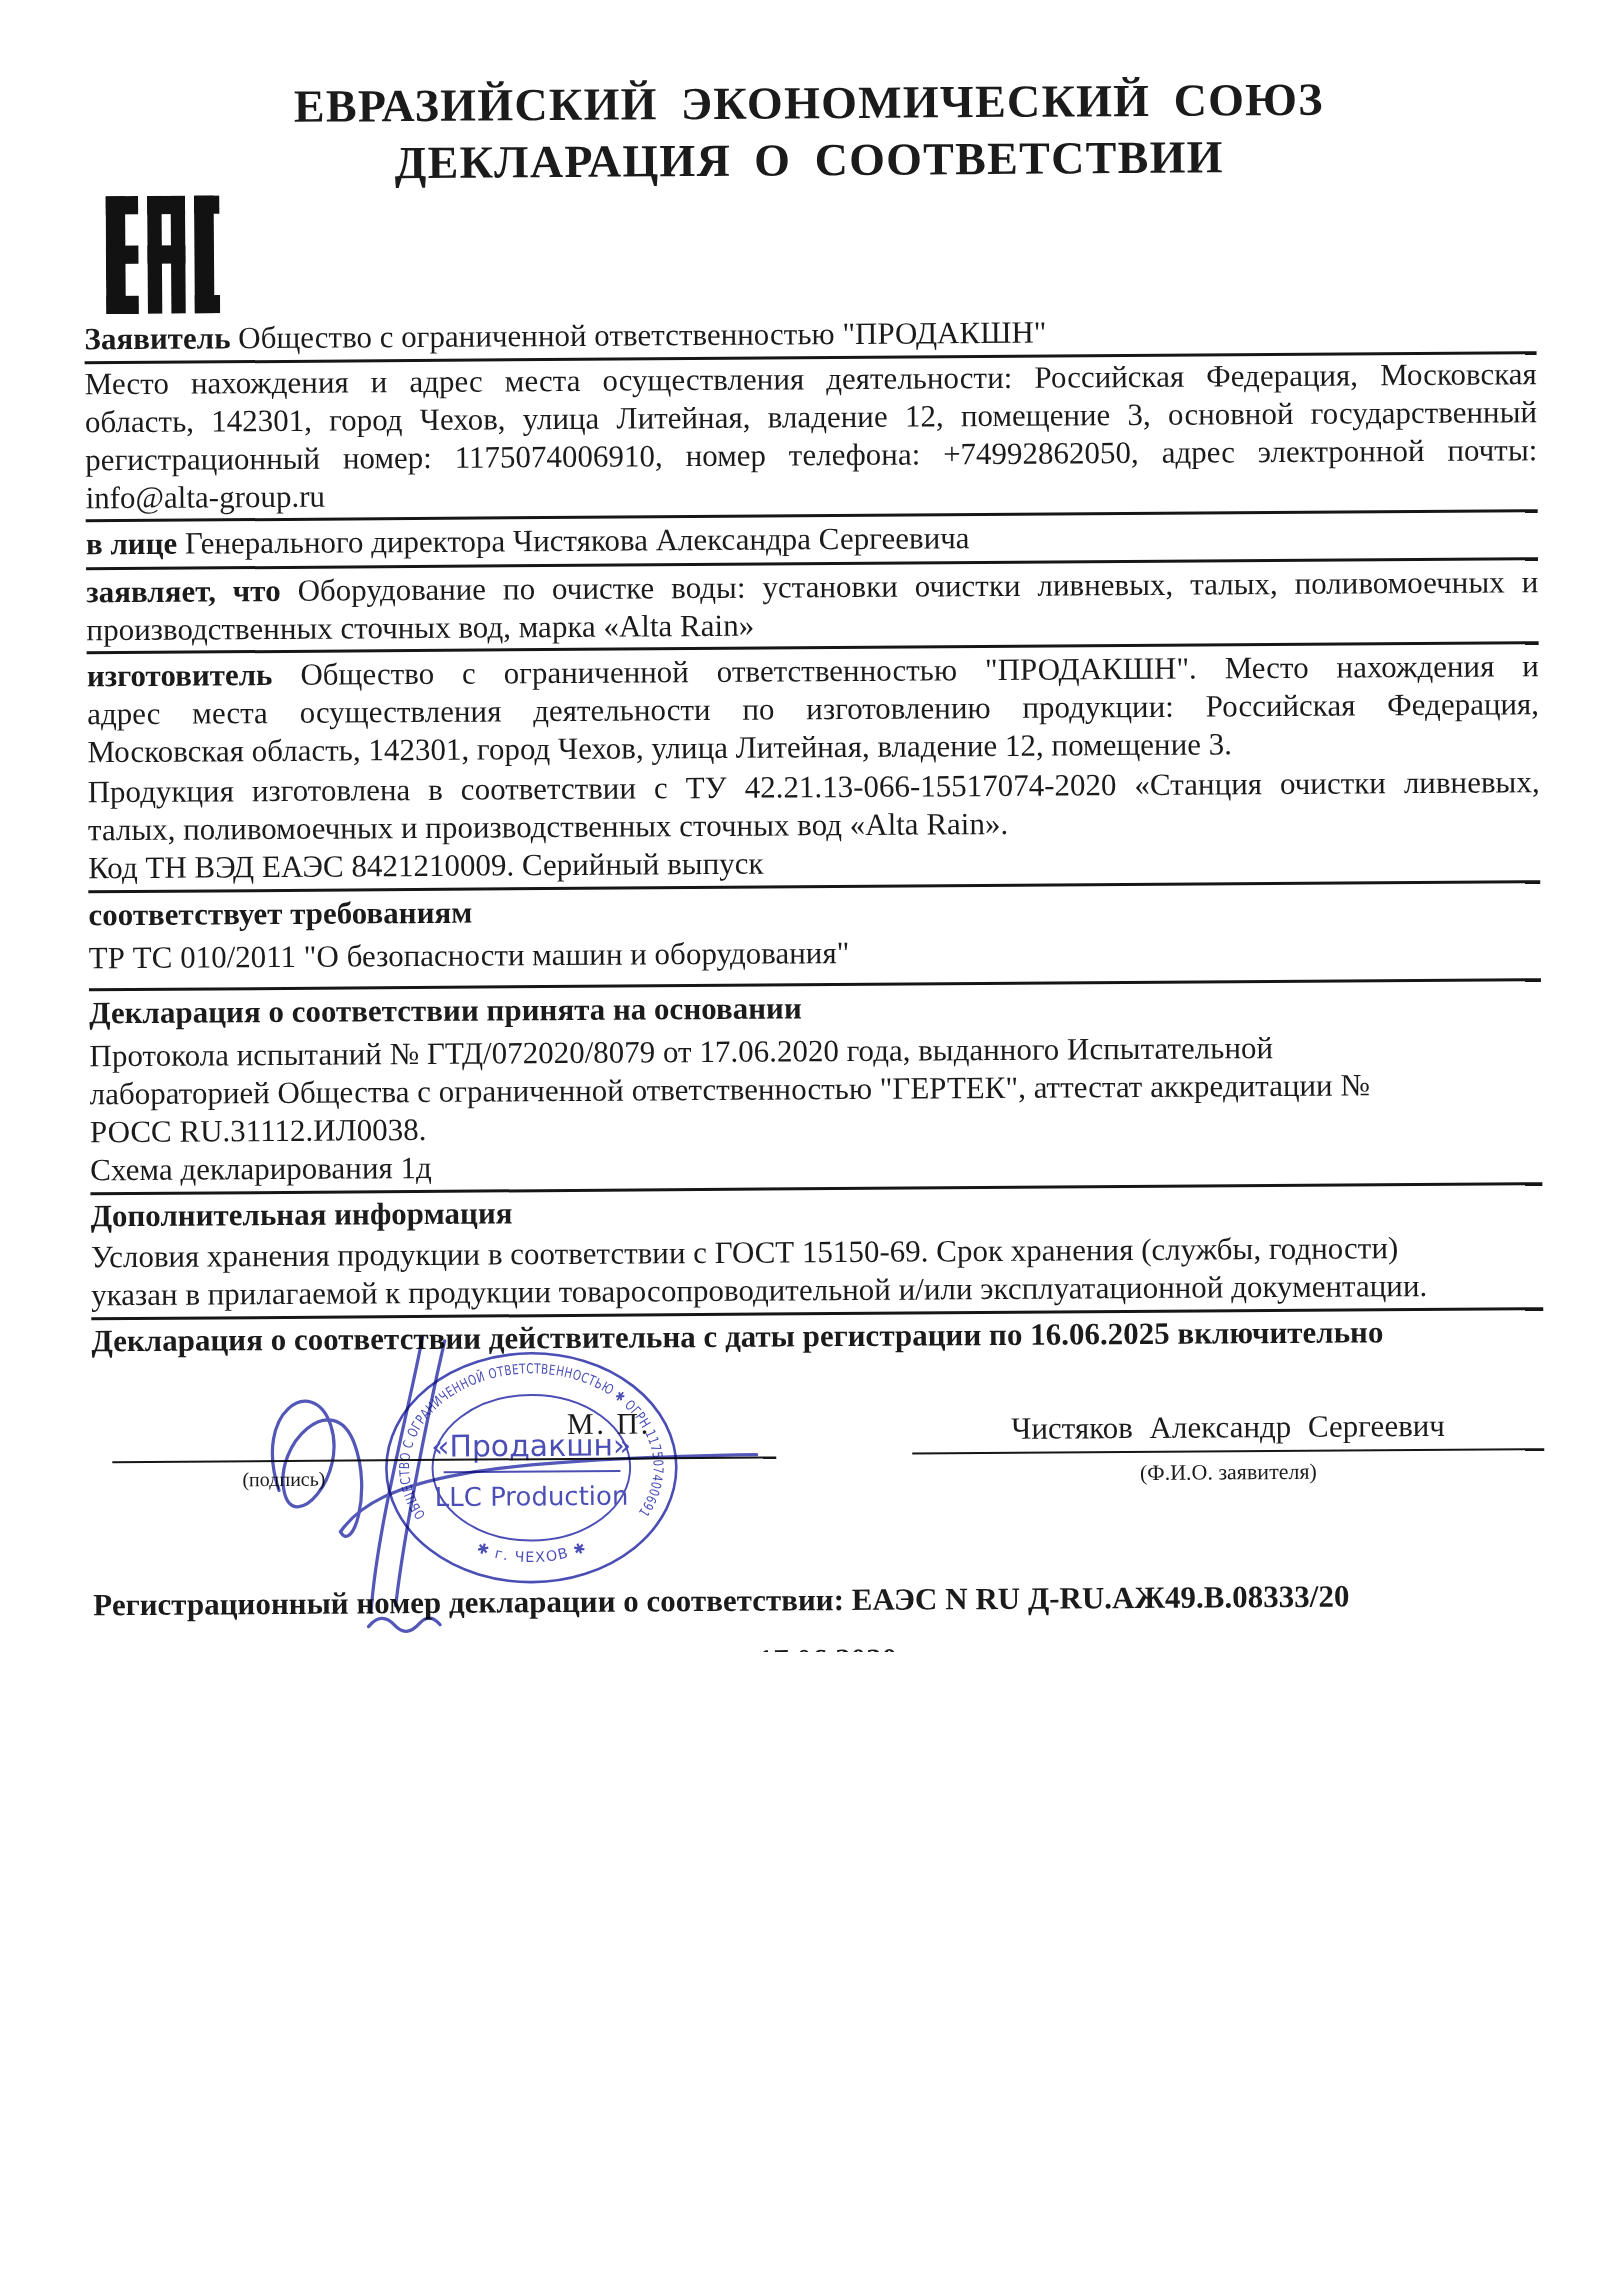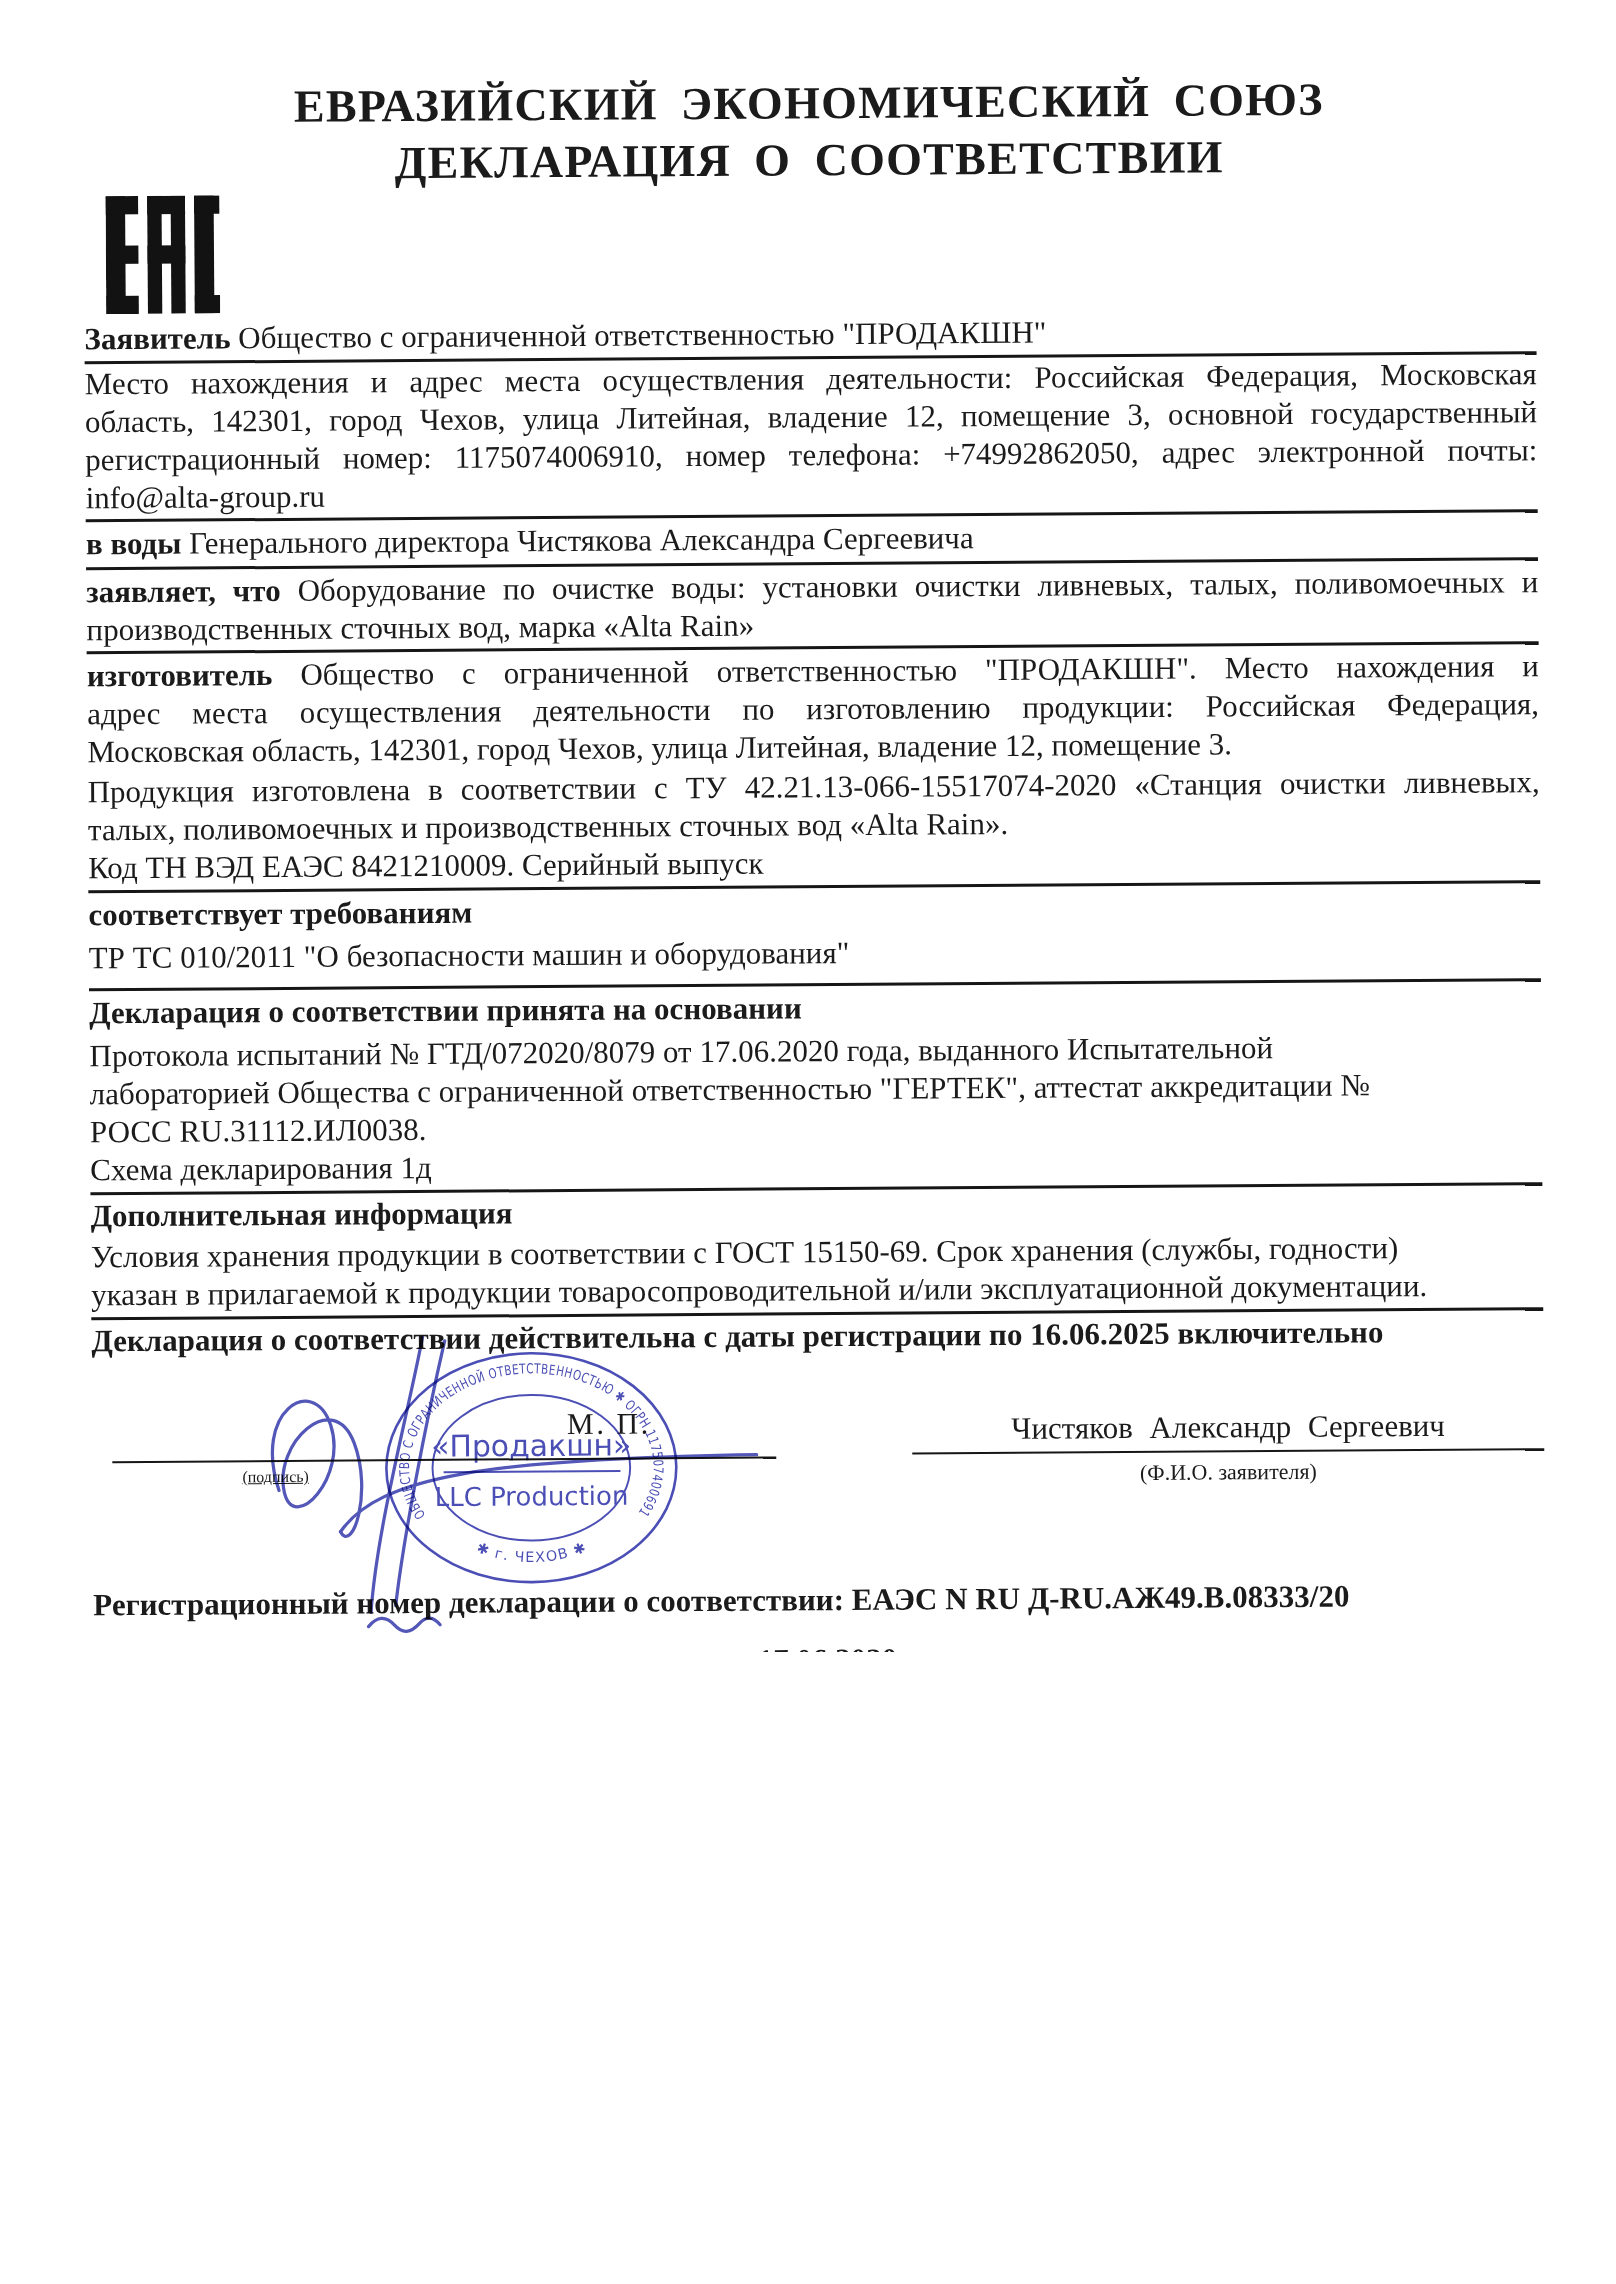--- a/index.html
+++ b/index.html
@@ -15,21 +15,21 @@
   .lead{font-weight:bold;}
   .jl{text-align:justify;text-align-last:justify;}
   .rule{height:0;border-top:3.3px solid #161616;}
   .m2{margin-top:1.3px}.m4{margin-top:2.6px}.m6{margin-top:3.9px}.m8{margin-top:5.2px}
   .m18{margin-top:11.7px}.m34{margin-top:22px}
   .b{font-weight:bold;}
   .sigzone{position:relative;height:221px;}
   .sigline{position:absolute;height:0;border-top:2.6px solid #161616;}
   .sig-left{left:19.5px;width:664px;top:101px;}
   .sig-right{left:820px;width:632px;top:98px;}
-  .subllabel{position:absolute;font-size:16px;color:#1b1b1b;text-decoration:underline;}
+  .subllabel{position:absolute;font-size:20px;color:#1b1b1b;}
   .podpis{left:150px;top:109px;}
   .fio-name{position:absolute;left:820px;width:632px;top:57px;text-align:center;
             font-size:31px;word-spacing:9px;}
   .fio-label{position:absolute;left:820px;width:632px;top:107px;text-align:center;font-size:22px;}
   .mp{position:absolute;left:475px;top:50px;font-size:30px;letter-spacing:2.6px;}
   .stamp{position:absolute;left:286px;top:-13px;width:306px;height:247px;
          mix-blend-mode:multiply;opacity:.92;}
   .inksig{position:absolute;left:124px;top:-26px;width:586px;height:306px;
           mix-blend-mode:multiply;opacity:.88;}
   .stamp-font{font-family:"DejaVu Sans","Liberation Sans",sans-serif;}
@@ -71,21 +71,21 @@
     <div class="m2">
       <div class="row jl">Место нахождения и адрес места осуществления деятельности: Российская Федерация, Московская</div>
       <div class="row jl">область, 142301, город Чехов, улица Литейная, владение 12, помещение 3, основной государственный</div>
       <div class="row jl">регистрационный номер: 1175074006910, номер телефона: +74992862050, адрес электронной почты:</div>
       <div class="row">info@alta-group.ru</div>
     </div>
 
     <div class="rule m4"></div>
 
     <div class="row m4">
-      <b class="lead">в воды</b>
+      <b class="lead">в лице</b>
       <span>Генерального директора Чистякова Александра Сергеевича</span>
     </div>
 
     <div class="rule m6"></div>
 
     <div class="m4">
       <div class="row jl">
         <b class="lead">заявляет, что</b>
         <span>Оборудование по очистке воды: установки очистки ливневых, талых, поливомоечных и</span>
       </div>

